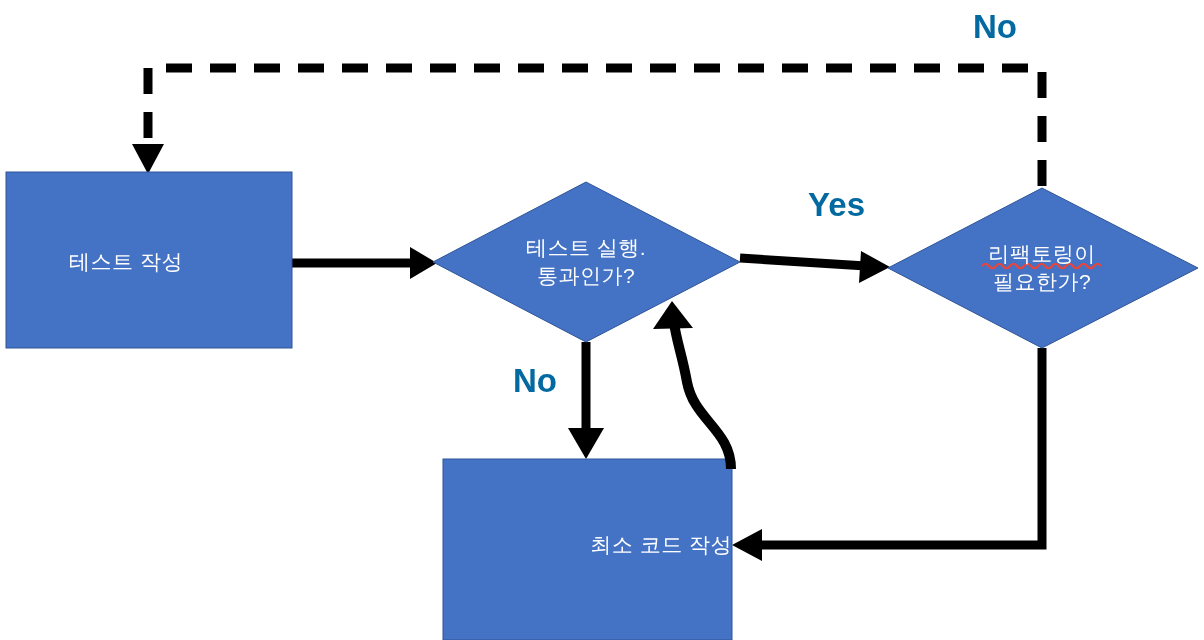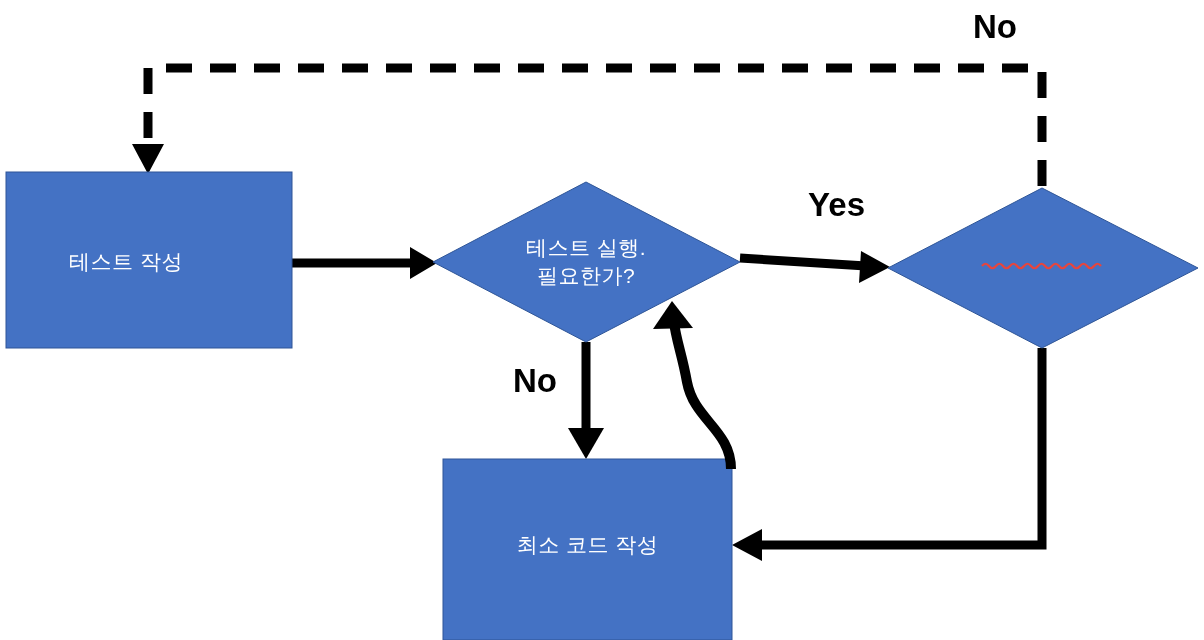--- a/index.html
+++ b/index.html
@@ -67,21 +67,21 @@
     font-family: "Liberation Sans", sans-serif;
     font-size: 21px;
     line-height: 28px;
     text-align: center;
     white-space: pre-line;
     letter-spacing: 0.5px;
     pointer-events: none;
   }
   .edge-label {
     position: absolute;
-    color: #000000;
+    color: #0369a1;
     font-family: "Liberation Sans", sans-serif;
     font-size: 33px;
     font-weight: bold;
     text-align: center;
     white-space: nowrap;
   }
 </style>
 </head>
 <body>
 
@@ -130,24 +130,26 @@
     <path class="squiggle" d="M 982 266 q 3.5 -4.5 7 0 q 3.5 4.5 7 0 q 3.5 -4.5 7 0 q 3.5 4.5 7 0
              q 3.5 -4.5 7 0 q 3.5 4.5 7 0 q 3.5 -4.5 7 0 q 3.5 4.5 7 0
              q 3.5 -4.5 7 0 q 3.5 4.5 7 0 q 3.5 -4.5 7 0 q 3.5 4.5 7 0
              q 3.5 -4.5 7 0 q 3.5 4.5 7 0 q 3.5 -4.5 7 0 q 3.5 4.5 7 0
              q 3.5 -4.5 7 0"></path>
   </svg>
 
   <div class="node-label" style="left:6px; top:248px; width:240px;">테스트 작성</div>
 
   <div class="node-label" style="left:466px; top:234px; width:240px;">테스트 실행.
+통과인가?</div>
+
+  <div class="node-label" style="left:922px; top:240px; width:240px;">리팩토링이
 필요한가?</div>
 
-
-  <div class="node-label" style="left:443px; top:531px; width:289px;">최소 코드 작성</div>
+  <div class="node-label" style="left:443px; top:531px; width:289px;text-align:right;">최소 코드 작성</div>
 
   <div class="edge-label" style="left:940px; top:8px; width:110px;">No</div>
 
   <div class="edge-label" style="left:755px; top:186px; width:110px;text-align:right;">Yes</div>
 
   <div class="edge-label" style="left:480px; top:362px; width:110px;">No</div>
 
 </div>
 
 </body></html>

